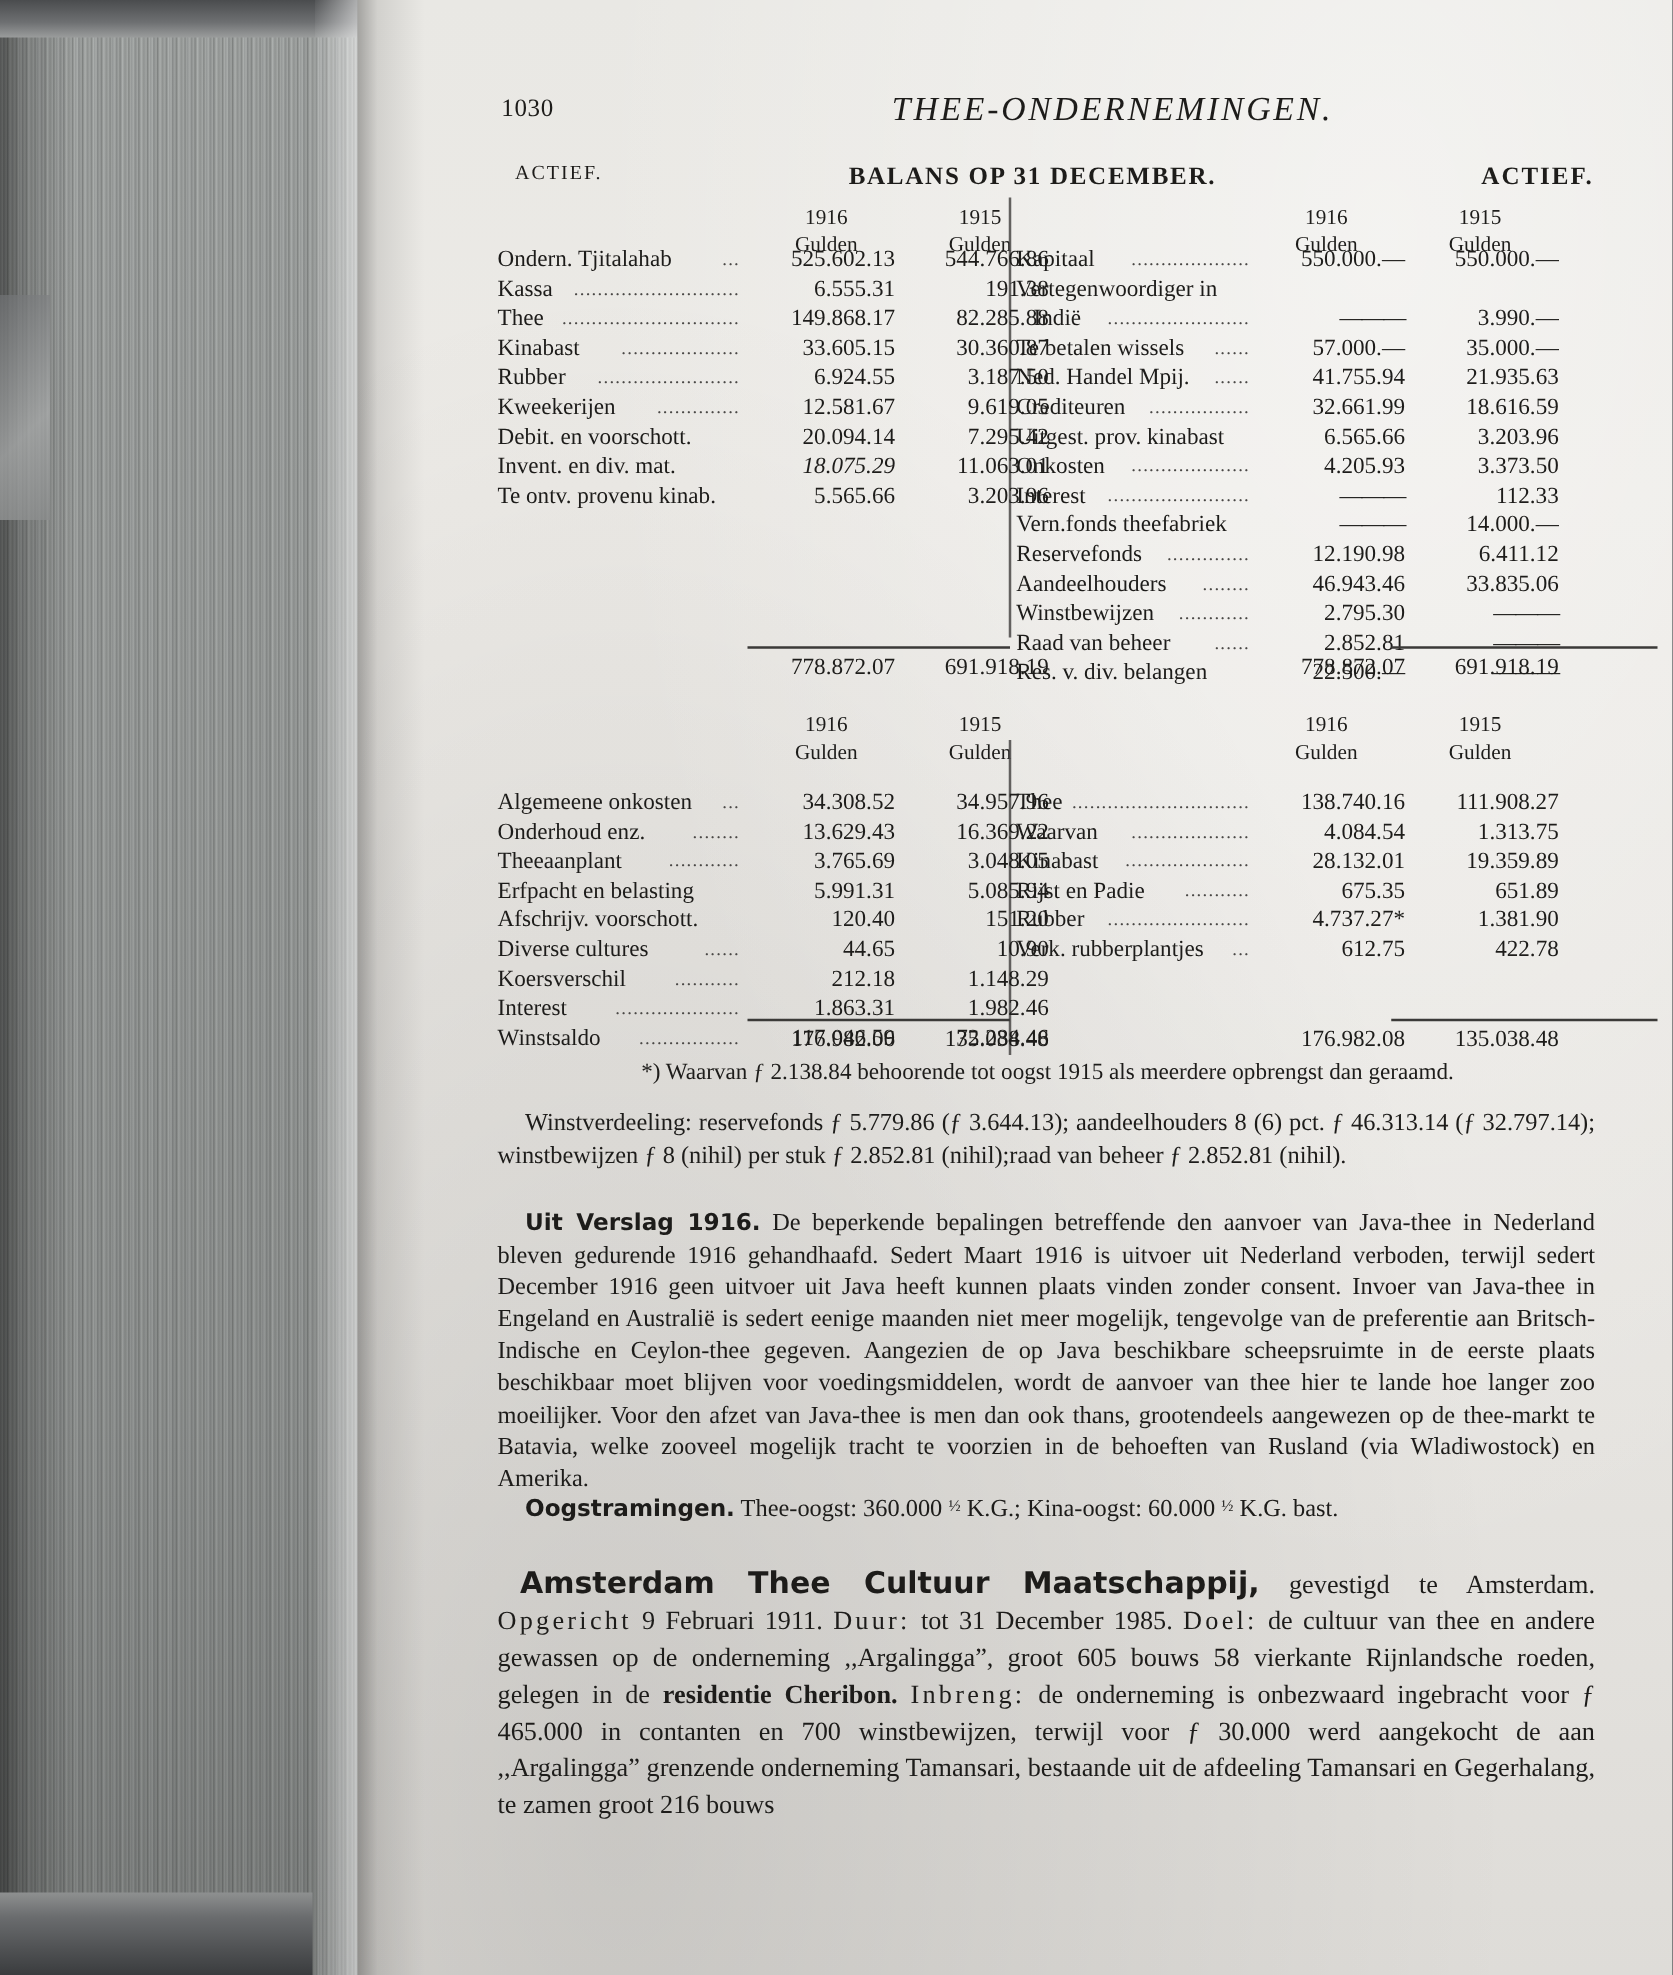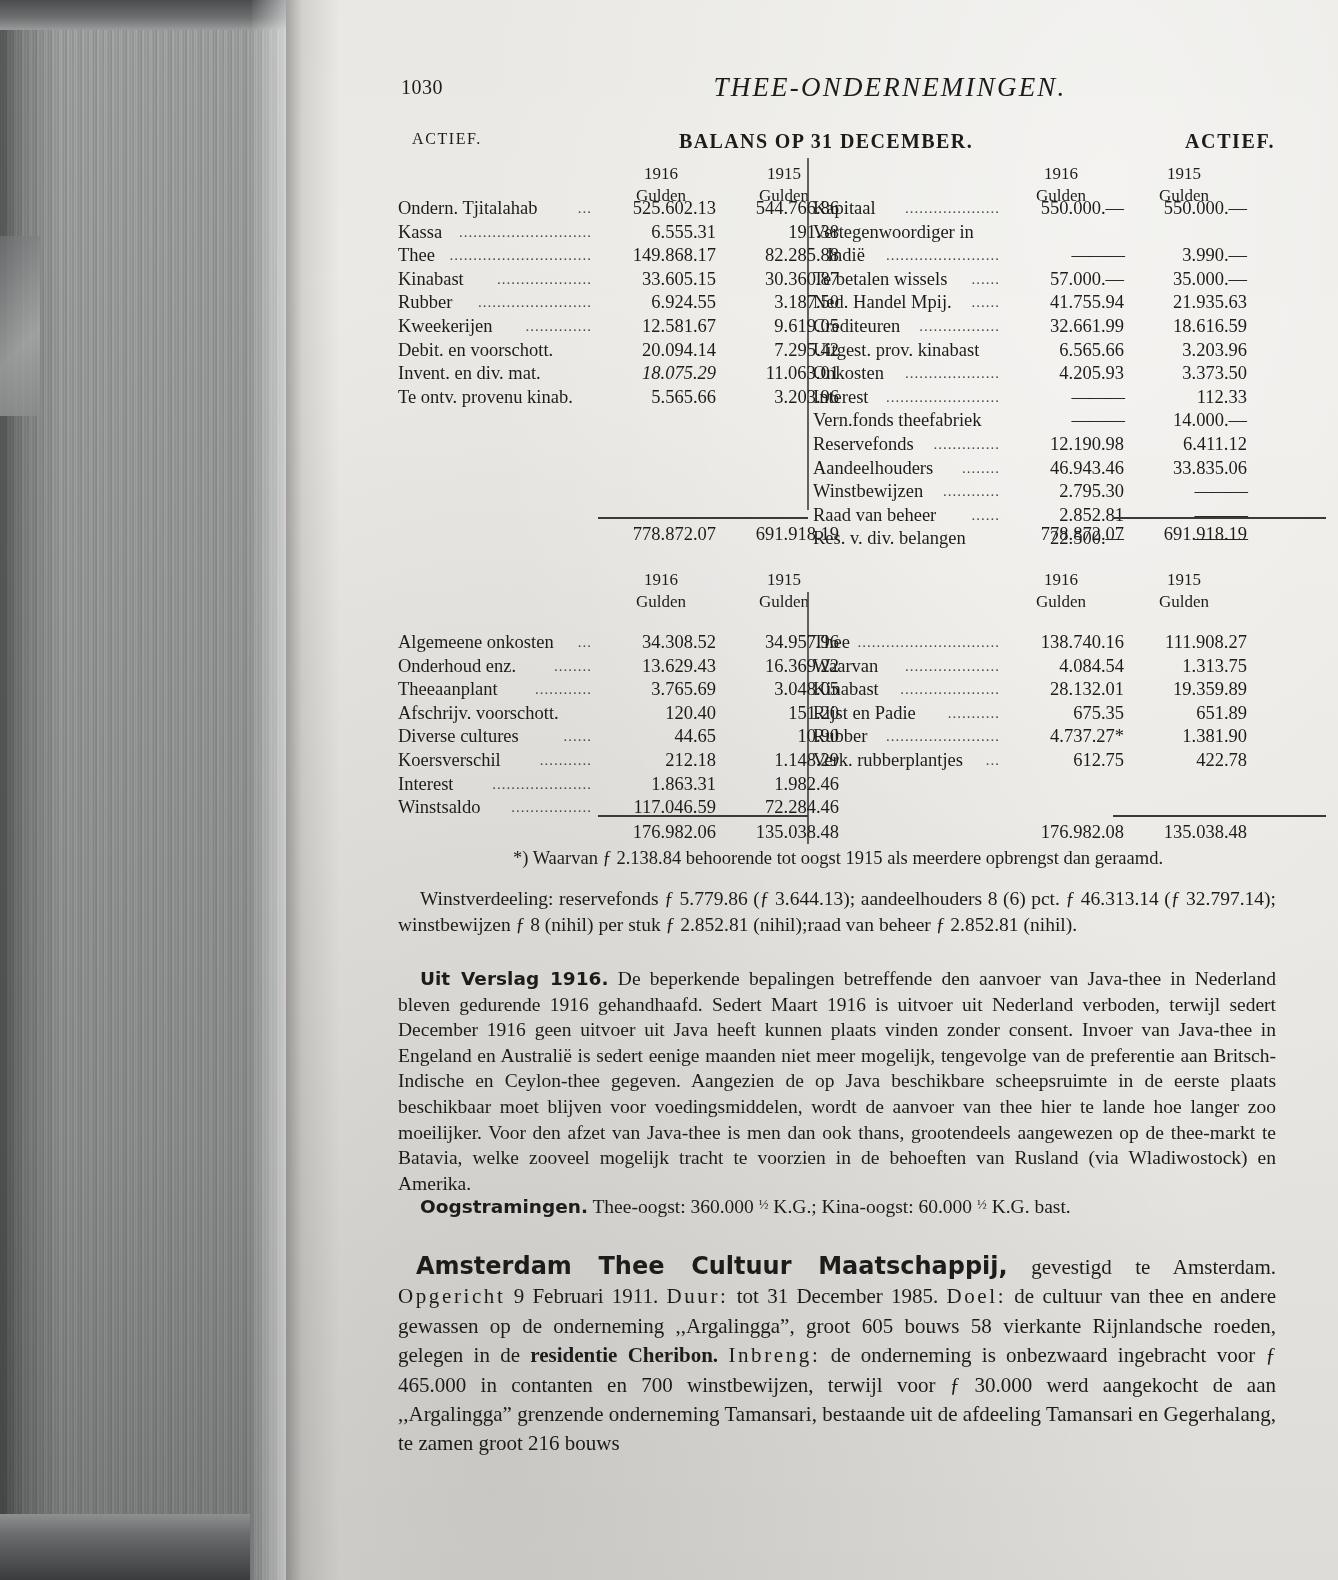--- a/index.html
+++ b/index.html
@@ -327,20 +327,25 @@
             <span class="lbl">Onderhoud enz.</span>
             <span class="dots" style="left: 0px; width: 194px; text-align: right;">........</span>
             <span class="n1" style="left: 200px;">13.629.43</span>
             <span class="n2" style="left: 323px;">16.369.22</span>
           </div>
           <div class="row">
             <span class="lbl">Theeaanplant</span>
             <span class="dots" style="left: 0px; width: 194px; text-align: right;">............</span>
             <span class="n1" style="left: 200px;">3.765.69</span>
             <span class="n2" style="left: 323px;">3.048.05</span>
+          </div>
+          <div class="row">
+            <span class="lbl">Erfpacht en belasting</span>
+            <span class="n1" style="left: 200px;">5.991.31</span>
+            <span class="n2" style="left: 323px;">5.085.94</span>
           </div>
           <div class="row">
             <span class="lbl">Afschrijv. voorschott.</span>
             <span class="n1" style="left: 200px;">120.40</span>
             <span class="n2" style="left: 323px;">151.20</span>
           </div>
           <div class="row">
             <span class="lbl">Diverse cultures</span>
             <span class="dots" style="left: 0px; width: 194px; text-align: right;">......</span>
             <span class="n1" style="left: 200px;">44.65</span>

